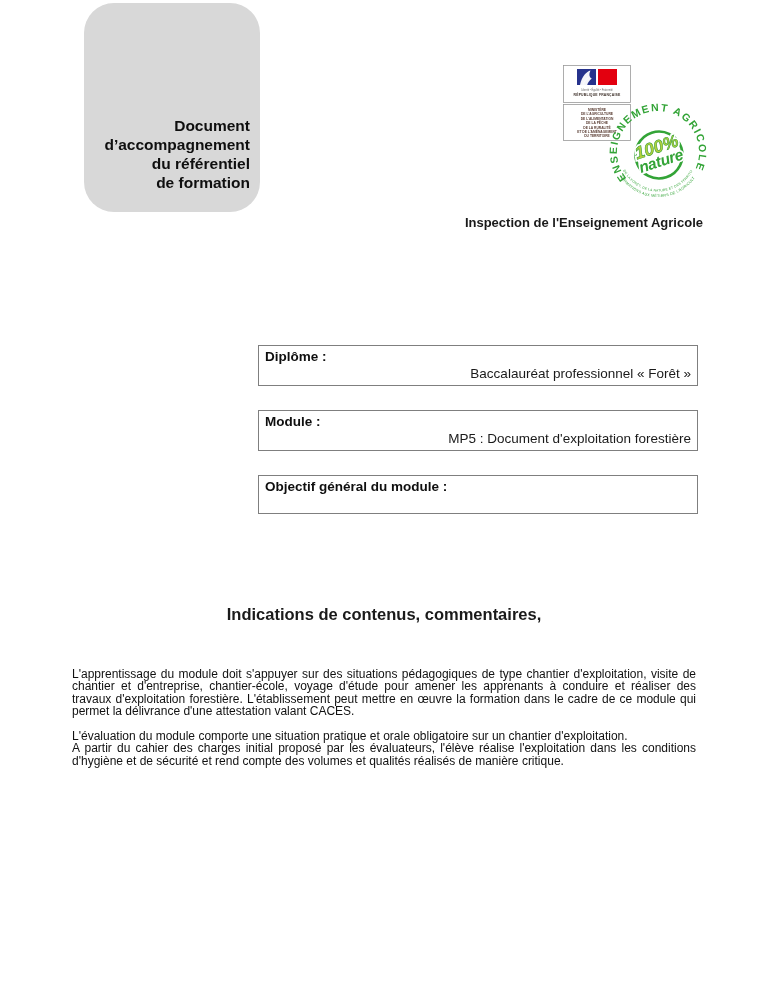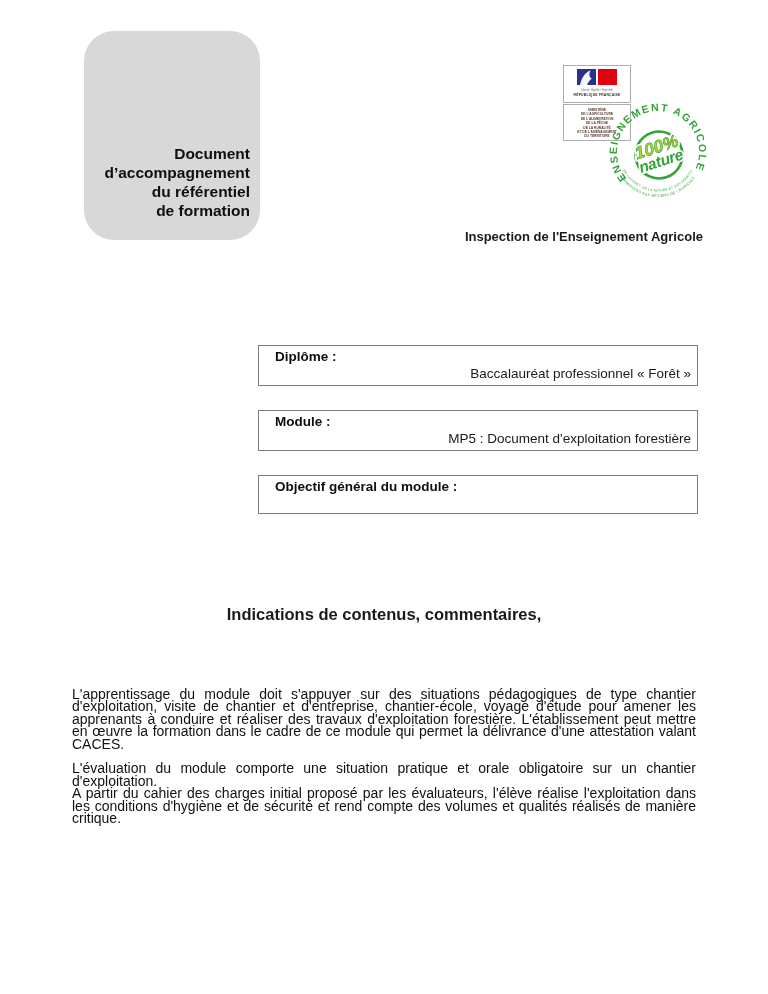--- a/index.html
+++ b/index.html
@@ -15,57 +15,56 @@
   }
   
   .badge {
     position: absolute; left: 84px; top: 3px;
     width: 176px; height: 209px;
     background: #d8d8d8;
     border-radius: 30px;
     display: flex; flex-direction: column;
     justify-content: flex-end; align-items: flex-end;
     padding: 0 10px 20px 0;
-    margin-top: 28px;
   }
   .badge div {
     font-size: 15.5px; font-weight: bold; line-height: 19px;
     color: #0f0f0f; text-align: right; white-space: nowrap;
   }
   
   .ministry { position: absolute; left: 563px; top: 65px; width: 68px; height: 76px; }
   
   .ealogo { position: absolute; left: 602px; top: 96px; width: 112px; height: 112px; }
   
   .inspection {
-    position: absolute; top: 229px; right: 65px;
+    position: absolute; top: 215px; right: 65px;
     font-size: 13px; font-weight: bold; color: #1a1a1a;
     white-space: nowrap;
   }
   
   .infoboxes { position: absolute; left: 258px; top: 345px; width: 440px; }
   .ibox {
     width: 440px; min-height: 39px;
     border: 1px solid #7f7f7f;
     background: #fff;
-    padding: 2px 6px 3px 16px;
+    padding: 2px 6px 3px 6px;
   }
   .ibox + .ibox { margin-top: 24px; }
   .ilabel { font-size: 13.5px; font-weight: bold; line-height: 17px; color: #0f0f0f; white-space: nowrap; }
   .ivalue { font-size: 13.5px; line-height: 17px; color: #1a1a1a; white-space: nowrap; text-align: right; }
   
   .sectitle {
     position: absolute; left: 0; top: 604px; width: 768px;
     text-align: center;
     font-size: 16.5px; line-height: 20.5px; color: #1a1a1a; font-weight: bold;
   }
   
   .bodytext {
-    position: absolute; left: 72px; top: 688px; width: 624px;
-    font-size: 14px; line-height: 12.4px;
+    position: absolute; left: 72px; top: 668px; width: 624px;
+    font-size: 12px; line-height: 12.4px;
     text-align: justify; color: #111;
   }
   .bodytext p { margin-bottom: 12.4px; }
   svg text { font-family: "Liberation Sans", sans-serif; }
 </style>
 </head>
 <body>
 
 <div id="page">
 

